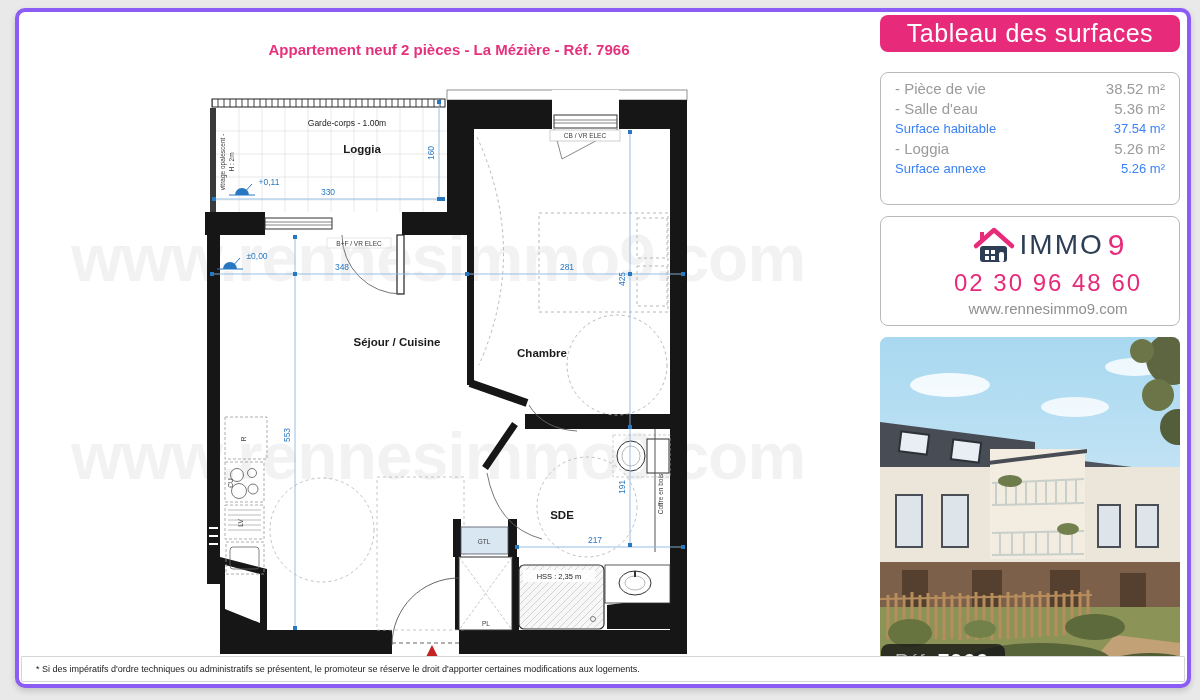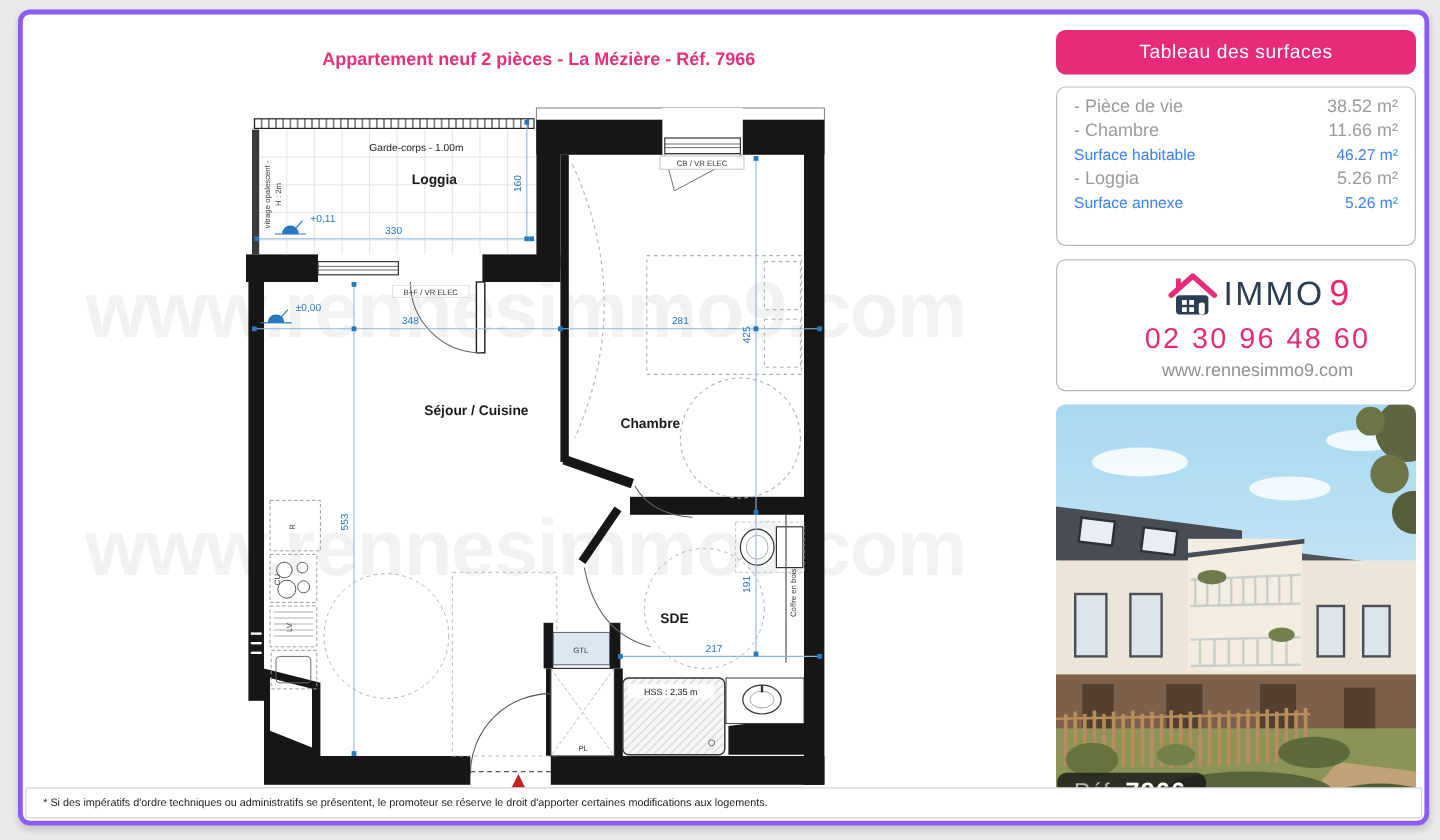--- a/index.html
+++ b/index.html
@@ -11,22 +11,22 @@
   .wm{position:absolute;left:38px;top:0;width:812px;height:660px;overflow:hidden;pointer-events:none;}
   .wm span{position:absolute;left:14px;font-size:66px;font-weight:bold;color:rgba(0,0,0,0.05);
     white-space:nowrap;letter-spacing:-1px;}
   .wm .w1{top:208px;} .wm .w2{top:406px;}
   .plan-svg{position:absolute;left:178px;top:75px;}
   svg text{font-family:"Liberation Sans",sans-serif;}
   .roomlbl{font-size:11.5px;font-weight:bold;fill:#1a1a1a;}
   .dim{font-size:8.5px;fill:#2778c0;}
   .tiny{font-size:6.5px;fill:#3a3a3a;}
   .sidebar-box{position:absolute;left:861px;width:300px;box-sizing:border-box;}
-  .surf-header{top:13px;height:37px;background:#e72a7a;border-radius:8px;color:#fff;
-    font-size:16px;display:flex;align-items:center;justify-content:center;letter-spacing:.5px;}
+  .surf-header{top:3px;height:37px;background:#e72a7a;border-radius:8px;color:#fff;
+    font-size:25px;display:flex;align-items:center;justify-content:center;letter-spacing:.5px;}
   .surf-table{top:60px;height:133px;background:#fff;border:1px solid #b9b9b9;border-radius:8px;
     padding:6px 14px;}
   .srow{display:flex;justify-content:space-between;font-size:15px;line-height:20px;color:#9b9b9b;}
   .srow.total{font-weight:normal;color:#3b82f6;font-size:13px;}
   .logo-box{top:204px;height:110px;background:#fff;border:1px solid #b9b9b9;border-radius:8px;
     display:flex;flex-direction:column;align-items:center;justify-content:center;gap:2px;padding-left:36px;}
   .logo-row{display:flex;align-items:center;gap:4px;}
   .brand{font-size:28px;color:#2c3e53;letter-spacing:2px;font-weight:400;}
   .brand-n{font-size:30px;color:#e72a7a;font-weight:400;}
   .phone{font-size:24px;font-weight:normal;color:#e72a7a;letter-spacing:2px;margin-top:2px;}
@@ -250,26 +250,26 @@
   </svg>
 
   <div class="sidebar-box surf-header">Tableau des surfaces</div>
 
   <div class="sidebar-box surf-table">
     <div class="srow">
       <span>- Pièce de vie</span>
       <span>38.52 m²</span>
     </div>
     <div class="srow">
-      <span>- Chambre</span>
-      <span>11.66 m²</span>
+      <span>- Salle d'eau</span>
+      <span>5.36 m²</span>
     </div>
     <div class="srow total">
       <span>Surface habitable</span>
-      <span>46.27 m²</span>
+      <span>37.54 m²</span>
     </div>
     <div class="srow">
       <span>- Loggia</span>
       <span>5.26 m²</span>
     </div>
     <div class="srow total">
       <span>Surface annexe</span>
       <span>5.26 m²</span>
     </div>
   </div>

